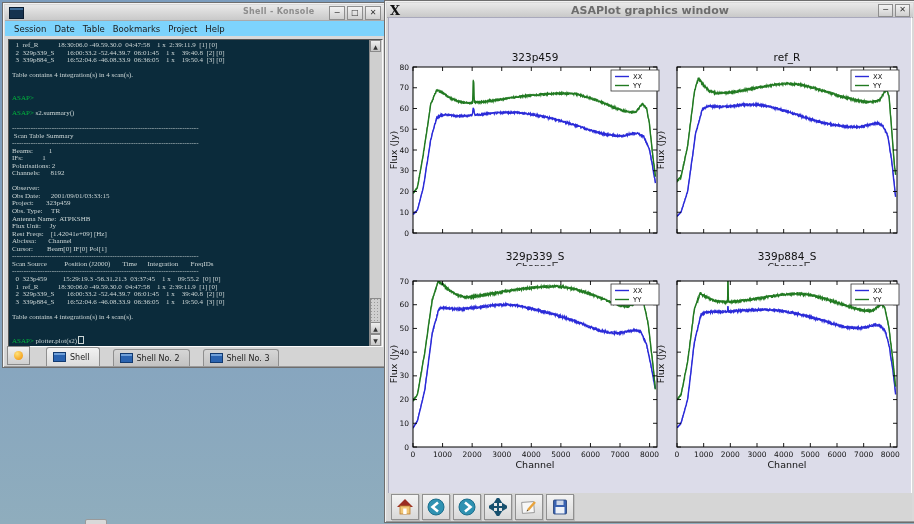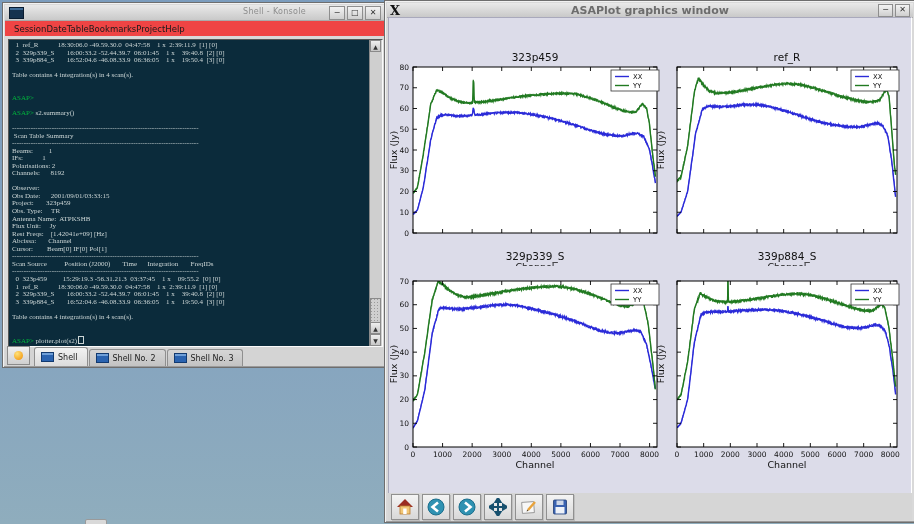--- a/index.html
+++ b/index.html
@@ -6,28 +6,28 @@
   body{width:914px;height:524px;overflow:hidden;position:relative;
        font-family:"DejaVu Sans",sans-serif;
        background:linear-gradient(180deg,#7b9cbd 0%,#83a2c0 55%,#8fadbd 100%);}
   .win{position:absolute;background:#d9d9d9;border:1px solid #6e6e6e;
        box-shadow:inset 1px 1px 0 #f2f2f2, inset -1px -1px 0 #9a9a9a;}
   
   #konsole{left:2px;top:2px;width:383px;height:364px;}
   .titlebar{position:absolute;left:2px;top:2px;right:2px;height:15px;
             background:linear-gradient(180deg,#e9e9e9,#c9c9c9);
             border-bottom:1px solid #aaa;display:flex;align-items:center;}
-  .ktitle{position:absolute;left:238px;top:2px;font-size:8px;color:#8d8d8d;font-weight:normal;letter-spacing:0.3px;}
+  .ktitle{position:absolute;left:238px;top:2px;font-size:8px;color:#8d8d8d;font-weight:bold;letter-spacing:0.3px;}
   .kicon{width:13px;height:10px;margin-left:4px;background:#16324f;border:1px solid #0a1c30;
          box-shadow:inset 0 2px 0 #3e6b96;}
   .winbtns{position:absolute;right:3px;top:1px;display:flex;gap:2px;}
   .wbtn{width:14px;height:12px;background:linear-gradient(180deg,#f3f3f3,#cfcfcf);
         border:1px solid #8e8e8e;font-size:8px;line-height:11px;text-align:center;color:#333;}
-  .menubar{position:absolute;left:2px;top:18px;right:2px;height:15px;background:#ef4444;
-           display:flex;align-items:center;gap:0;padding-left:9px;font-size:8.5px;color:#1a1a1a;}
+  .menubar{position:absolute;left:2px;top:18px;right:2px;height:15px;background:#7dd3fc;
+           display:flex;align-items:center;gap:8px;padding-left:9px;font-size:8.5px;color:#1a1a1a;}
   .menubar span{cursor:default;}
   #term{position:absolute;left:5px;top:36px;width:373px;height:306px;background:#0b2b3b;
         border-top:1px solid #555;border-left:1px solid #555;
         border-right:1px solid #fafafa;border-bottom:1px solid #fafafa;}
   #termlines{margin:0;padding:2px 0 0 3px;font-family:Liberation Serif, serif;
              font-size:7px;line-height:7.55px;color:#ccd6d6;white-space:pre;}
   .prompt{color:#00b33c;}
   .cursorbox{display:inline-block;width:4px;height:6px;border:1px solid #ccd6d6;vertical-align:-1px;margin-left:1px;}
   .vscroll{position:absolute;right:0;top:0;width:12px;height:100%;background:#cfcfcf;
            border-left:1px solid #8a8a8a;}
@@ -37,21 +37,21 @@
           border:1px solid #8a8a8a;box-sizing:border-box;
           background-image:radial-gradient(circle,#9a9a9a 0.7px,transparent 0.8px);
           background-size:3px 3px;background-position:2px 2px;}
   .tabbar{position:absolute;left:2px;top:344px;right:2px;height:19px;background:#d4d4d4;
           display:flex;align-items:flex-end;gap:1px;}
   .newsess{width:21px;height:17px;margin:0 3px 1px 2px;background:linear-gradient(180deg,#f0f0f0,#cfcfcf);
            border:1px solid #8a8a8a;display:flex;align-items:center;justify-content:center;}
   .bulb{width:9px;height:9px;border-radius:50%;background:radial-gradient(circle at 35% 30%,#ffe27a,#f5a623 70%,#c87818);}
   .tab{height:16px;padding:0 9px 0 6px;background:linear-gradient(180deg,#d6d6d6,#c3c3c3);
        border:1px solid #8f8f8f;border-bottom:none;border-radius:3px 3px 0 0;
-       display:flex;align-items:center;gap:4px;font-size:8px;color:#222;}
+       display:flex;align-items:center;gap:4px;font-size:8px;color:#222;margin-left:12px;}
   .tab.active{height:18px;background:linear-gradient(180deg,#f2f2f2,#dcdcdc);}
   .tabicon{width:11px;height:8px;background:#2a63b0;border:1px solid #123a70;
            box-shadow:inset 0 2px 0 #6f9fd8;}
   
   #plotwin{left:384px;top:0;width:530px;height:521px;z-index:5;}
   #plotwin .titlebar{height:14px;}
   .xlogo{font-family:"DejaVu Serif",serif;font-weight:bold;font-size:13px;color:#111;
          margin-left:3px;line-height:13px;}
   .ptitle{position:absolute;left:0;right:0;text-align:center;font-size:11px;color:#6d6d6d;font-weight:bold;}
   #figure{position:absolute;left:3px;top:16px;width:522px;height:476px;background:#dcdce9;

